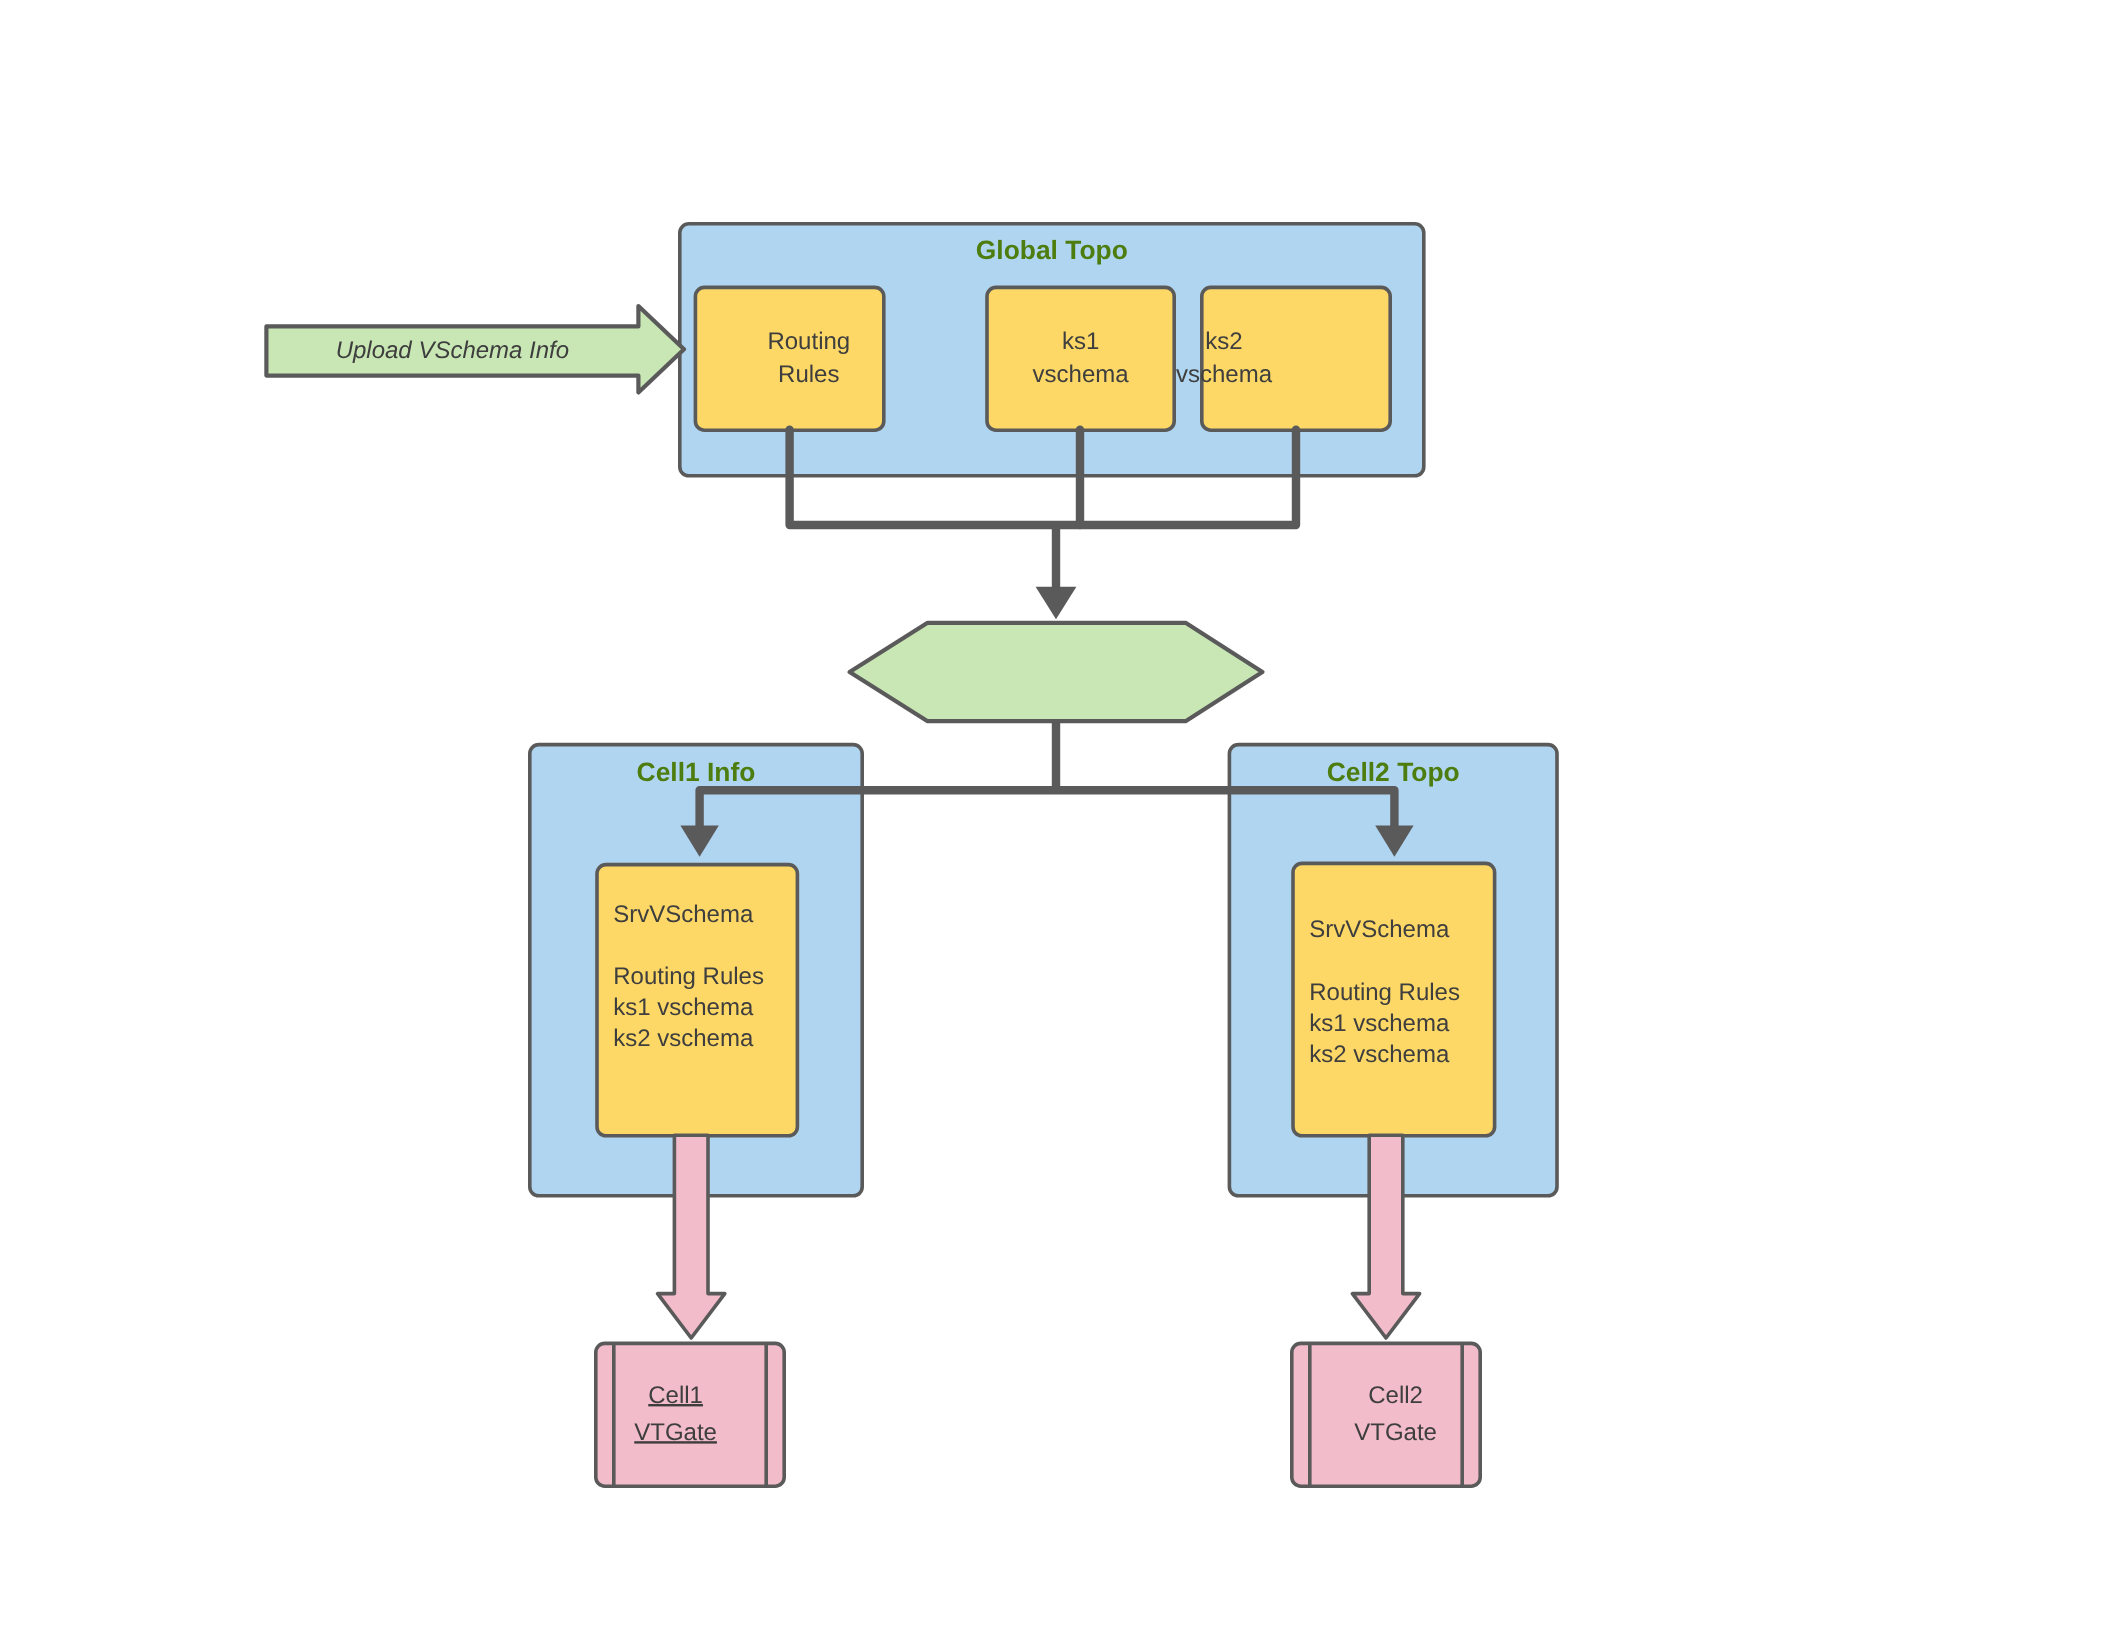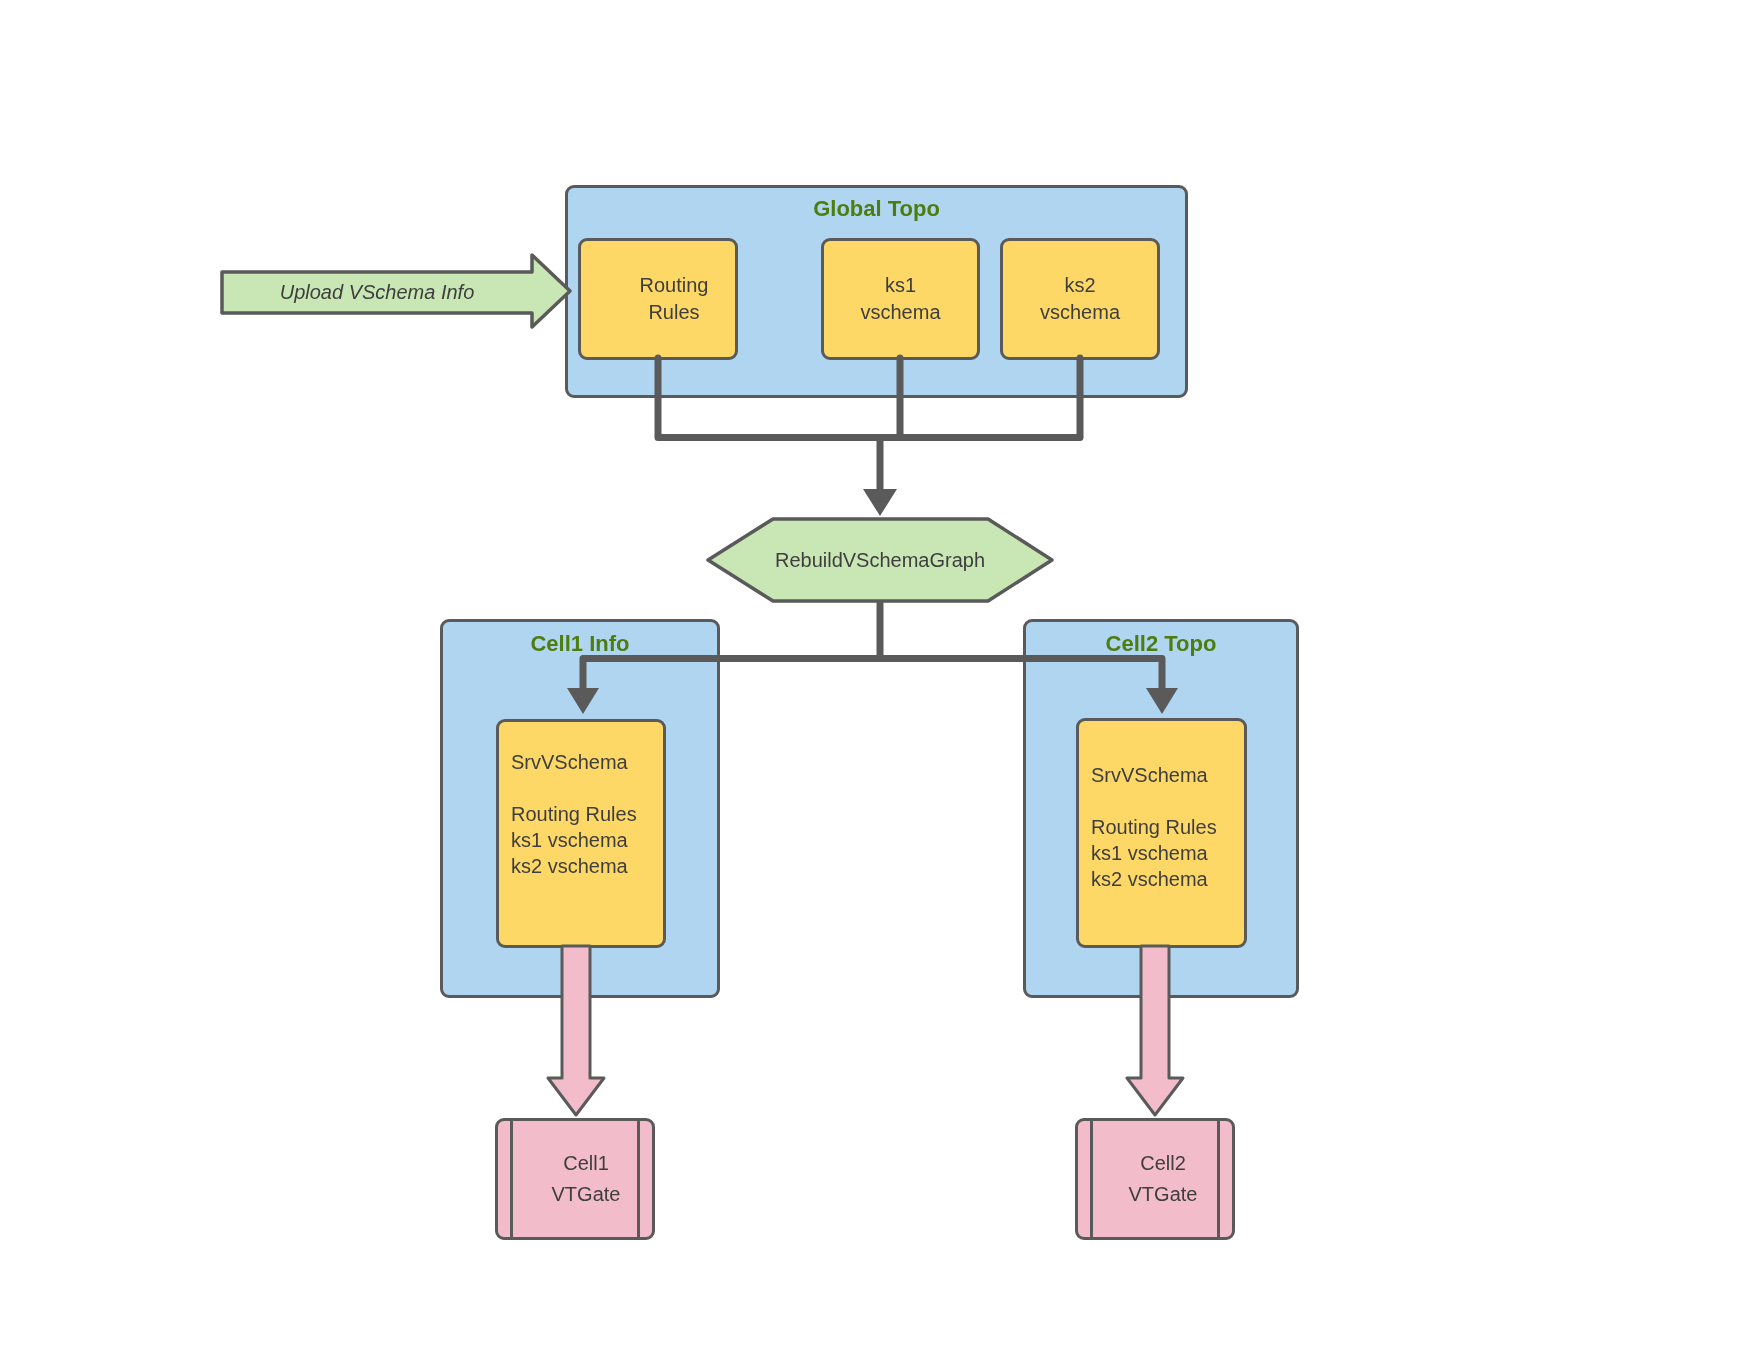--- a/index.html
+++ b/index.html
@@ -76,48 +76,47 @@
   <div class="abs title" style="left:565px;top:196px;width:623px;">Global Topo</div>
 
   <div class="abs center-label" style="left:578px;top:238px;width:192px;height:122px;">
     <span>Routing</span>
     <span>Rules</span>
   </div>
   <div class="abs center-label" style="left:821px;top:238px;width:159px;height:122px;">
     <span>ks1</span>
     <span>vschema</span>
   </div>
-  <div class="abs center-label" style="left:1000px;top:238px;width:160px;height:122px;">
+  <div class="abs center-label" style="left:940px;top:238px;width:160px;height:122px;">
     <span>ks2</span>
     <span>vschema</span>
   </div>
 
   <div class="abs center-label" style="left:222px;top:272px;width:310px;height:41px;z-index:6;font-style:italic;">Upload VSchema Info</div>
 
-  <div class="abs center-label" style="left:708px;top:519px;width:344px;height:82px;z-index:6;">RebuildVSchemaGraph</div>
 
   <div class="abs title" style="left:440px;top:631px;width:280px;">Cell1 Info</div>
   <div class="abs title" style="left:1023px;top:631px;width:276px;">Cell2 Topo</div>
 
   <div class="abs line-block" style="left:511px;top:749px;width:150px;">
     <div>SrvVSchema</div>
     <div></div>
     <div>Routing Rules</div>
     <div>ks1 vschema</div>
     <div>ks2 vschema</div>
   </div>
   <div class="abs line-block" style="left:1091px;top:762px;width:150px;">
     <div>SrvVSchema</div>
     <div></div>
     <div>Routing Rules</div>
     <div>ks1 vschema</div>
     <div>ks2 vschema</div>
   </div>
 
-  <div class="abs center-label" style="left:506px;top:1118px;width:160px;height:122px;line-height:31px;">
+  <div class="abs center-label" style="left:483px;top:1118px;width:160px;height:122px;line-height:31px;text-decoration:underline;">
     <span>Cell1</span>
     <span>VTGate</span>
   </div>
   <div class="abs center-label" style="left:1075px;top:1118px;width:176px;height:122px;line-height:31px;align-items:center;">
     <span>Cell2</span>
     <span>VTGate</span>
   </div>
 
 </div>
 

